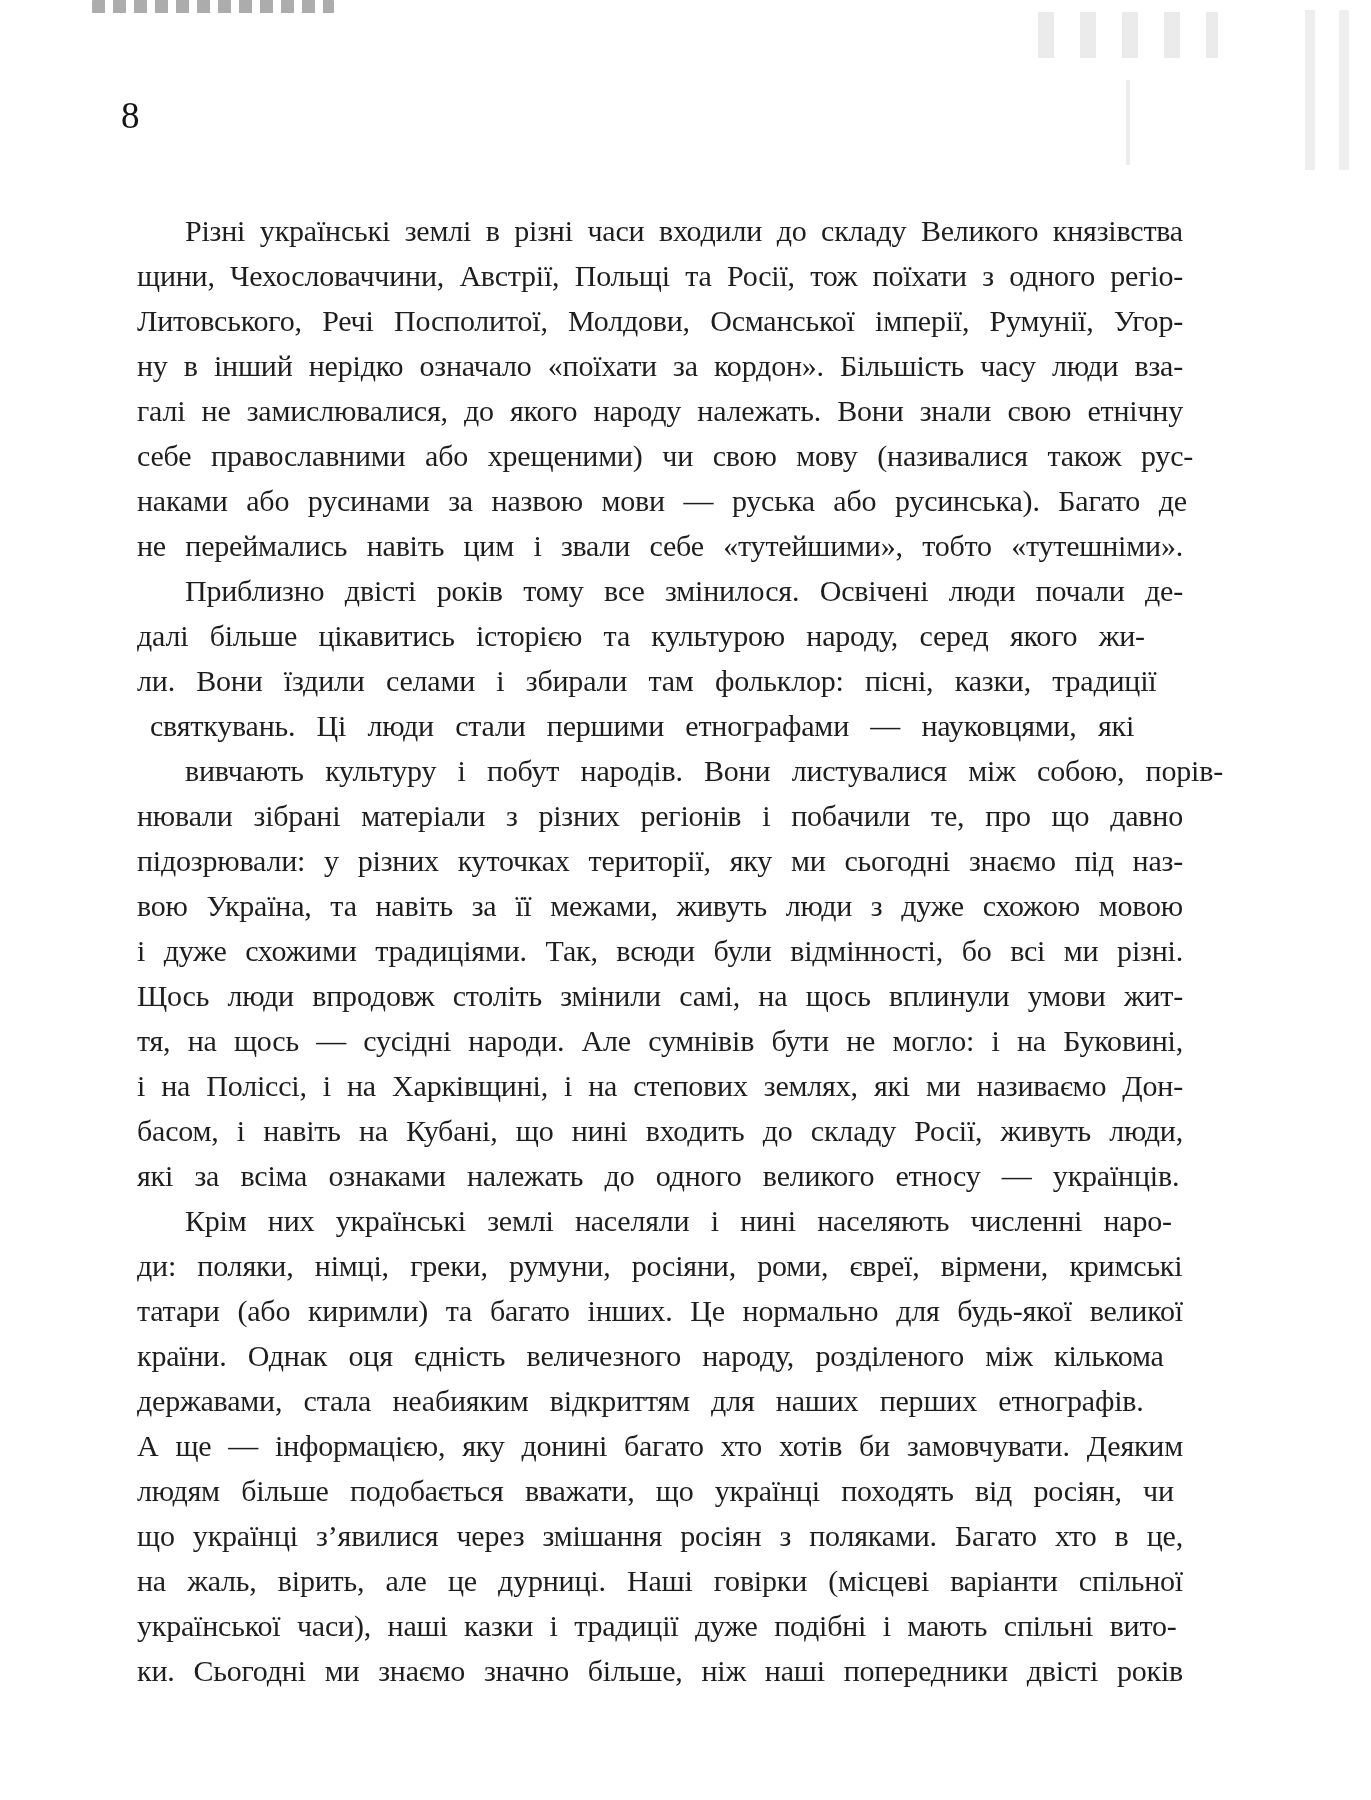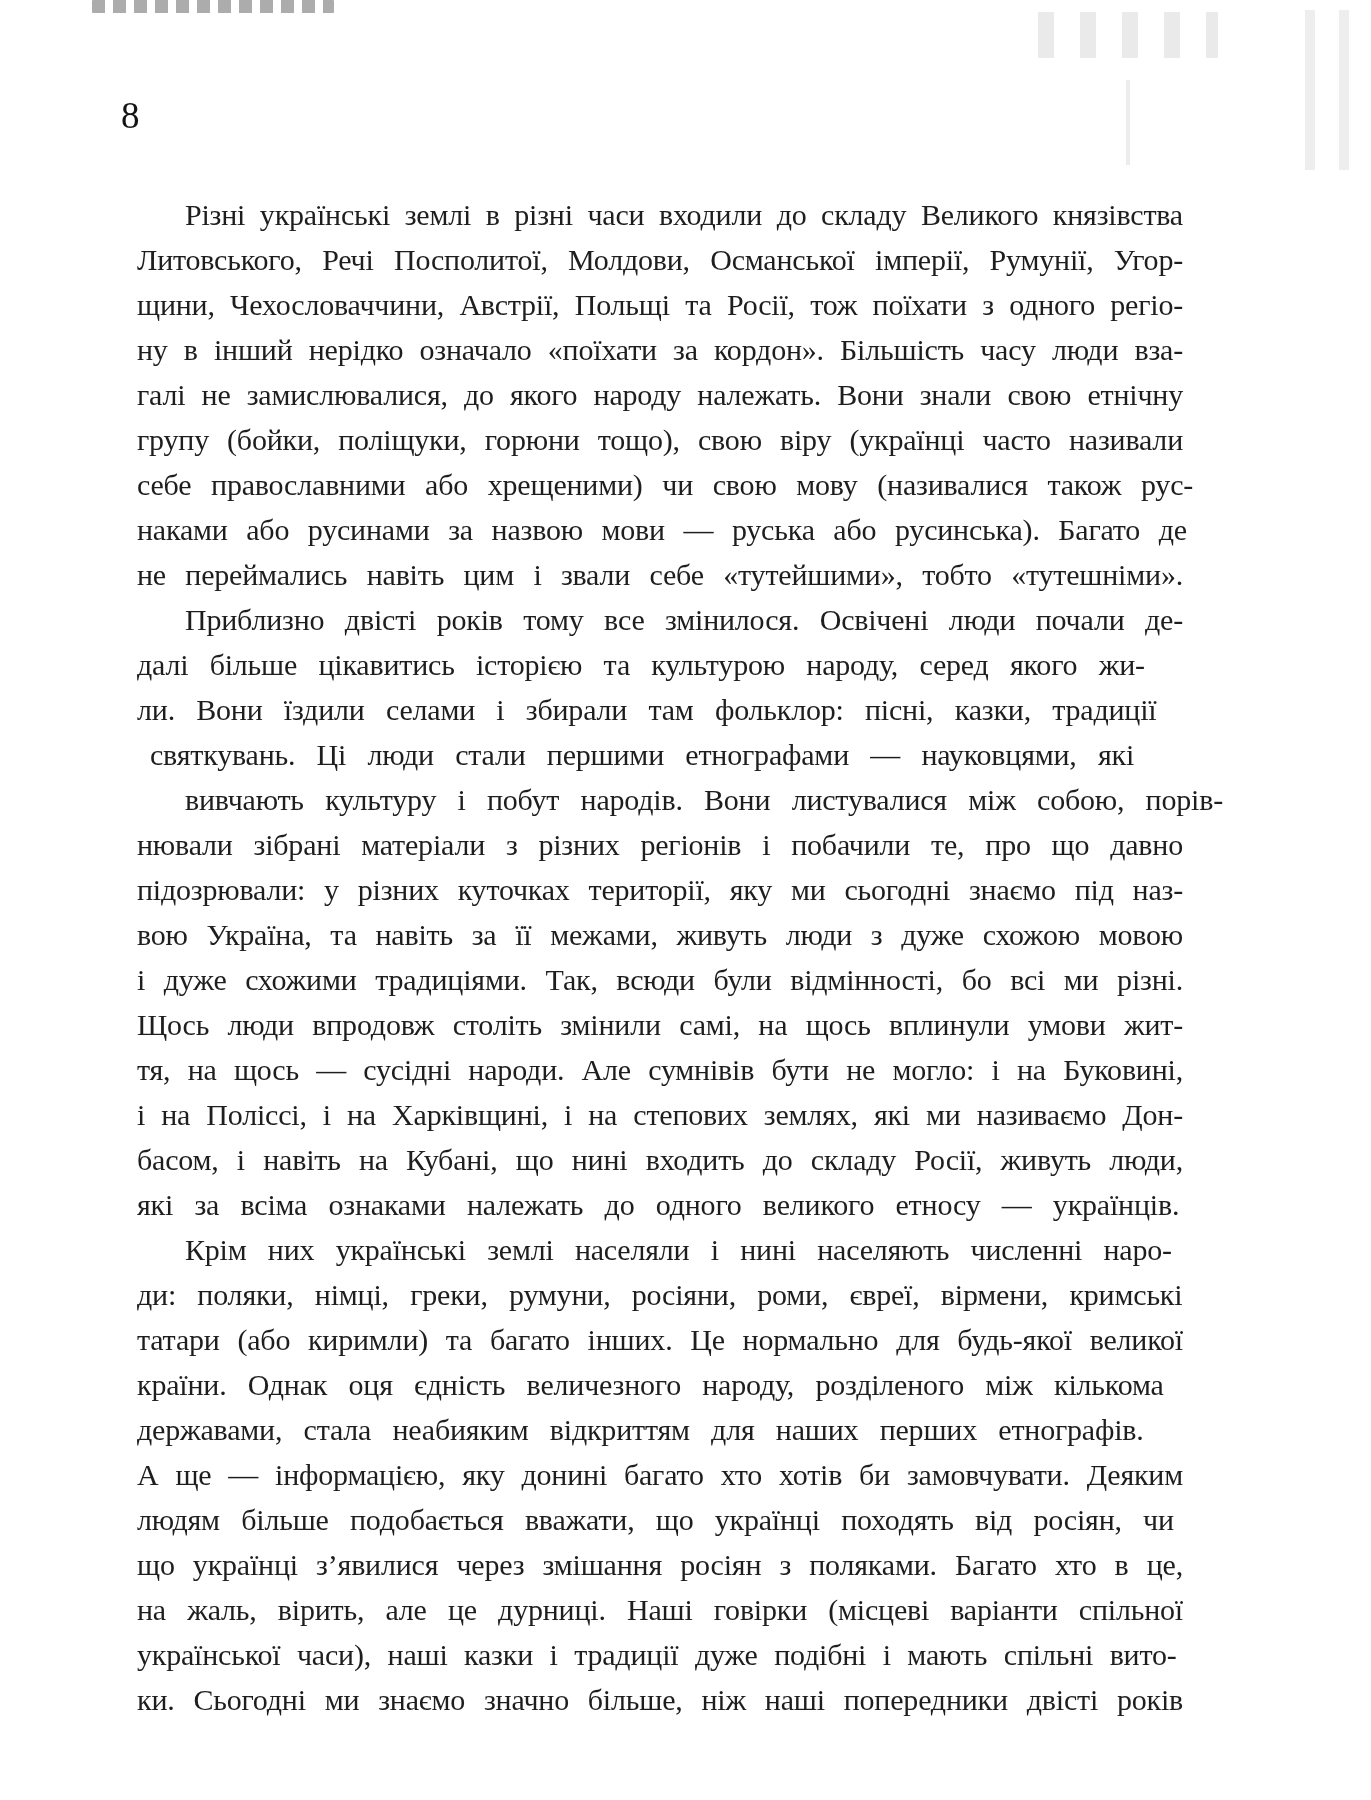--- a/index.html
+++ b/index.html
@@ -60,21 +60,21 @@
     position: absolute;
     left: 121px;
     top: 97px;
     font-size: 37px;
     line-height: 1;
     color: #141414;
   }
   .text-block {
     position: absolute;
     left: 137px;
-    top: 192px;
+    top: 208px;
     width: 1046px;
   }
   .paragraph {
     margin: 0;
   }
   .line {
     height: 45px;
     line-height: 45px;
     font-size: 30px;
     white-space: nowrap;
@@ -97,25 +97,24 @@
   <div class="artifact artifact-left"></div>
   <div class="artifact artifact-right-1"></div>
   <div class="artifact artifact-right-2"></div>
   <div class="artifact artifact-right-3"></div>
 
   <div class="page-number">8</div>
 
   <div class="text-block" id="text-block">
       <div class="paragraph">
         <div class="line indent"><span class="inner" style="word-spacing: 7.28906px;"><span>Різні українські землі в різні часи входили до складу Великого князівства</span></span></div>
+        <div class="line"><span class="inner" style="word-spacing: 8.00625px;"><span>щини, Чехословаччини, Австрії, Польщі та Росії, тож поїхати з одного регіо-</span></span></div>
         <div class="line"><span class="inner" style="word-spacing: 13.0179px;"><span>Литовського, Речі Посполитої, Молдови, Османської імперії, Румунії, Угор-</span></span></div>
-        <div class="line"><span class="inner" style="word-spacing: 8.00625px;"><span>щини, Чехословаччини, Австрії, Польщі та Росії, тож поїхати з одного регіо-</span></span></div>
         <div class="line"><span class="inner" style="word-spacing: 8.87926px;"><span>ну в інший нерідко означало «поїхати за кордон». Більшість часу люди вза-</span></span></div>
         <div class="line"><span class="inner" style="word-spacing: 8.875px;"><span>галі не замислювалися, до якого народу належать. Вони знали свою етнічну</span></span></div>
-        <div class="line"><span class="inner" style="word-spacing: 10.8194px;"><span>групу (бойки, поліщуки, горюни тощо), свою віру (українці часто називали</span></span></div>
         <div class="line"><span class="inner" style="word-spacing: 12.3611px;"><span>себе </span><span class="it">православними</span><span> або </span><span class="it">хрещеними</span><span>) чи свою мову (називалися також рус-</span></span></div>
         <div class="line"><span class="inner" style="word-spacing: 11.2898px;"><span>наками або русинами за назвою мови — </span><span class="it">руська</span><span> або </span><span class="it">русинська</span><span>). Багато де</span></span></div>
         <div class="line"><span class="inner" style="word-spacing: 12.0833px;"><span>не переймались навіть цим і звали себе «тутейшими», тобто «тутешніми».</span></span></div>
       </div>
       <div class="paragraph">
         <div class="line indent"><span class="inner" style="word-spacing: 13.2031px;"><span>Приблизно двісті років тому все змінилося. Освічені люди почали де-</span></span></div>
         <div class="line"><span class="inner" style="word-spacing: 14px;"><span>далі більше цікавитись історією та культурою народу, серед якого жи-</span></span></div>
         <div class="line"><span class="inner" style="word-spacing: 14px;"><span>ли. Вони їздили селами і збирали там фольклор: пісні, казки, традиції</span></span></div>
         <div class="line"><span class="inner" style="word-spacing: 14px; margin-left: 13px;"><span>святкувань. Ці люди стали першими </span><span class="it">етнографами</span><span> — науковцями, які</span></span></div>
         <div class="line"><span class="inner" style="word-spacing: 14px; margin-left: 48px;"><span>вивчають культуру і побут народів. Вони листувалися між собою, порів-</span></span></div>

